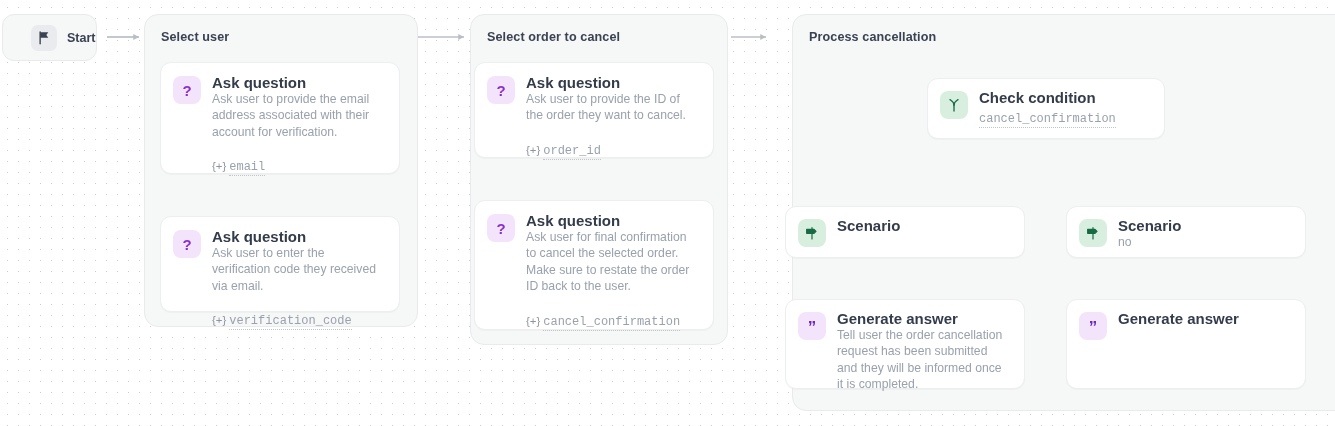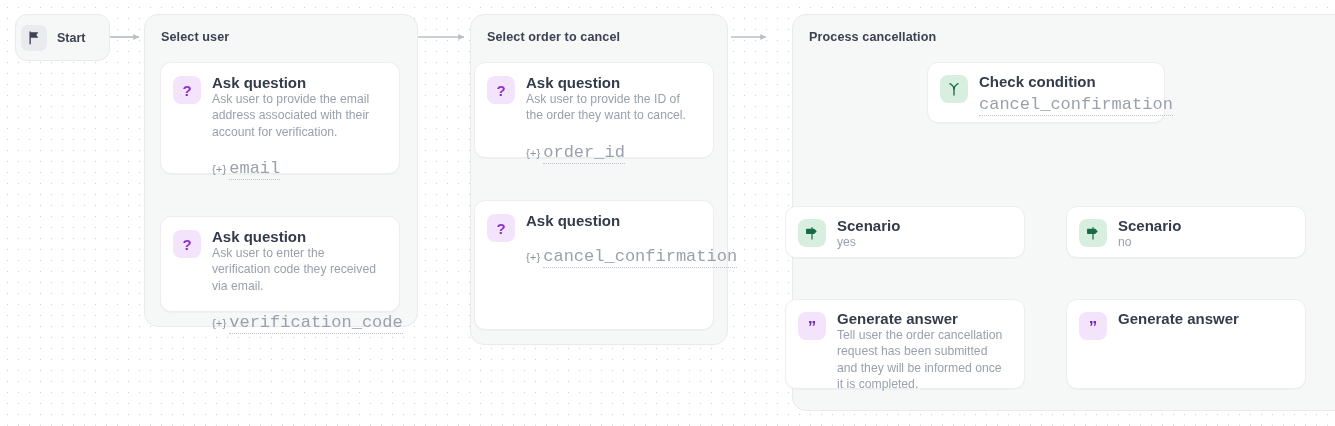--- a/index.html
+++ b/index.html
@@ -44,30 +44,30 @@
     top: 15px;
     font-size: 12.6px;
     font-weight: bold;
     color: #3b4252;
     letter-spacing: 0.1px;
   }
 
   
   .start-node {
     position: absolute;
-    left: 15px;
+    left: 2px;
     top: 14px;
     width: 95px;
     height: 47px;
     background: #f6f7f7;
     border: 1px solid #e8eaec;
     border-radius: 12px;
     display: flex;
     align-items: center;
-    padding-left: 5px;
+    padding-left: 28px;
     gap: 10px;
     z-index: 3;
   }
   .start-icon {
     width: 26px; height: 26px;
     border-radius: 7px;
     background: #e9ebee;
     display: flex; align-items: center; justify-content: center;
     flex: none;
   }
@@ -119,21 +119,21 @@
     white-space: nowrap;
   }
   .var-brace {
     font-family: "Liberation Sans", sans-serif;
     font-size: 11.4px;
     color: #8d94a1;
     margin-right: 3px;
   }
   .var-name {
     font-family: "Liberation Mono", monospace;
-    font-size: 17px;
+    font-size: 12px;
     color: #9aa1ad;
     border-bottom: 1px dotted #c0c5cd;
     padding-bottom: 1px;
   }
   
   .card-var.standalone { margin-top: 6px; }
 
   .qmark {
     font-size: 15px;
     font-weight: bold;
@@ -240,31 +240,32 @@
       </div>
     </div>
   </div>
 
   <div class="card" style="left:474px; top:200px; width:240px; height:130px;">
     <span class="card-icon icon-purple">
       <span class="qmark">?</span>
     </span>
     <div class="card-body">
       <div class="card-title">Ask question</div>
+      <div class="card-desc">Ask user for final confirmation to cancel the selected order. Make sure to restate the order ID back to the user.</div>
       <div class="card-var">
         <span class="var-brace">{+}</span><span class="var-name">cancel_confirmation</span>
       </div>
     </div>
   </div>
 
   <div class="group" style="left:792px; top:14px; width:563px; height:397px;">
     <div class="group-title">Process cancellation</div>
   </div>
 
-  <div class="card" style="left:927px; top:62px; width:238px; height:61px; padding-top:11px;">
+  <div class="card" style="left:927px; top:78px; width:238px; height:61px; padding-top:11px;">
     <span class="card-icon icon-green">
       <svg width="16" height="16" viewBox="0 0 24 24" fill="none" stroke="#176b44" stroke-width="2" stroke-linecap="round" stroke-linejoin="round">
         <path d="M12 21 L12 12"></path>
         <path d="M12 12 C 12 7, 9 6, 6 4"></path>
         <path d="M12 12 C 12 7, 15 6, 18 4"></path>
       </svg>
     </span>
     <div class="card-body">
       <div class="card-title">Check condition</div>
       <div class="card-var standalone">
@@ -275,21 +276,20 @@
 
   <div class="card" style="left:785px; top:206px; width:240px; height:52px; padding-top:11px; align-items:flex-start;">
     <span class="card-icon icon-green">
       <svg width="16" height="16" viewBox="0 0 24 24" fill="none" stroke="#176b44" stroke-width="1.8" stroke-linecap="round" stroke-linejoin="round">
         <path d="M12 21 L12 4"></path>
         <path d="M4 6.5 L15 6.5 L18 9.5 L15 12.5 L4 12.5 Z" fill="#176b44" stroke="#176b44"></path>
       </svg>
     </span>
     <div class="card-body">
       <div class="card-title">Scenario</div>
-      <div class="scen-sub">yes</div>
     </div>
   </div>
 
   <div class="card" style="left:1066px; top:206px; width:240px; height:52px; padding-top:11px; align-items:flex-start;">
     <span class="card-icon icon-green">
       <svg width="16" height="16" viewBox="0 0 24 24" fill="none" stroke="#176b44" stroke-width="1.8" stroke-linecap="round" stroke-linejoin="round">
         <path d="M12 21 L12 4"></path>
         <path d="M4 6.5 L15 6.5 L18 9.5 L15 12.5 L4 12.5 Z" fill="#176b44" stroke="#176b44"></path>
       </svg>
     </span>

